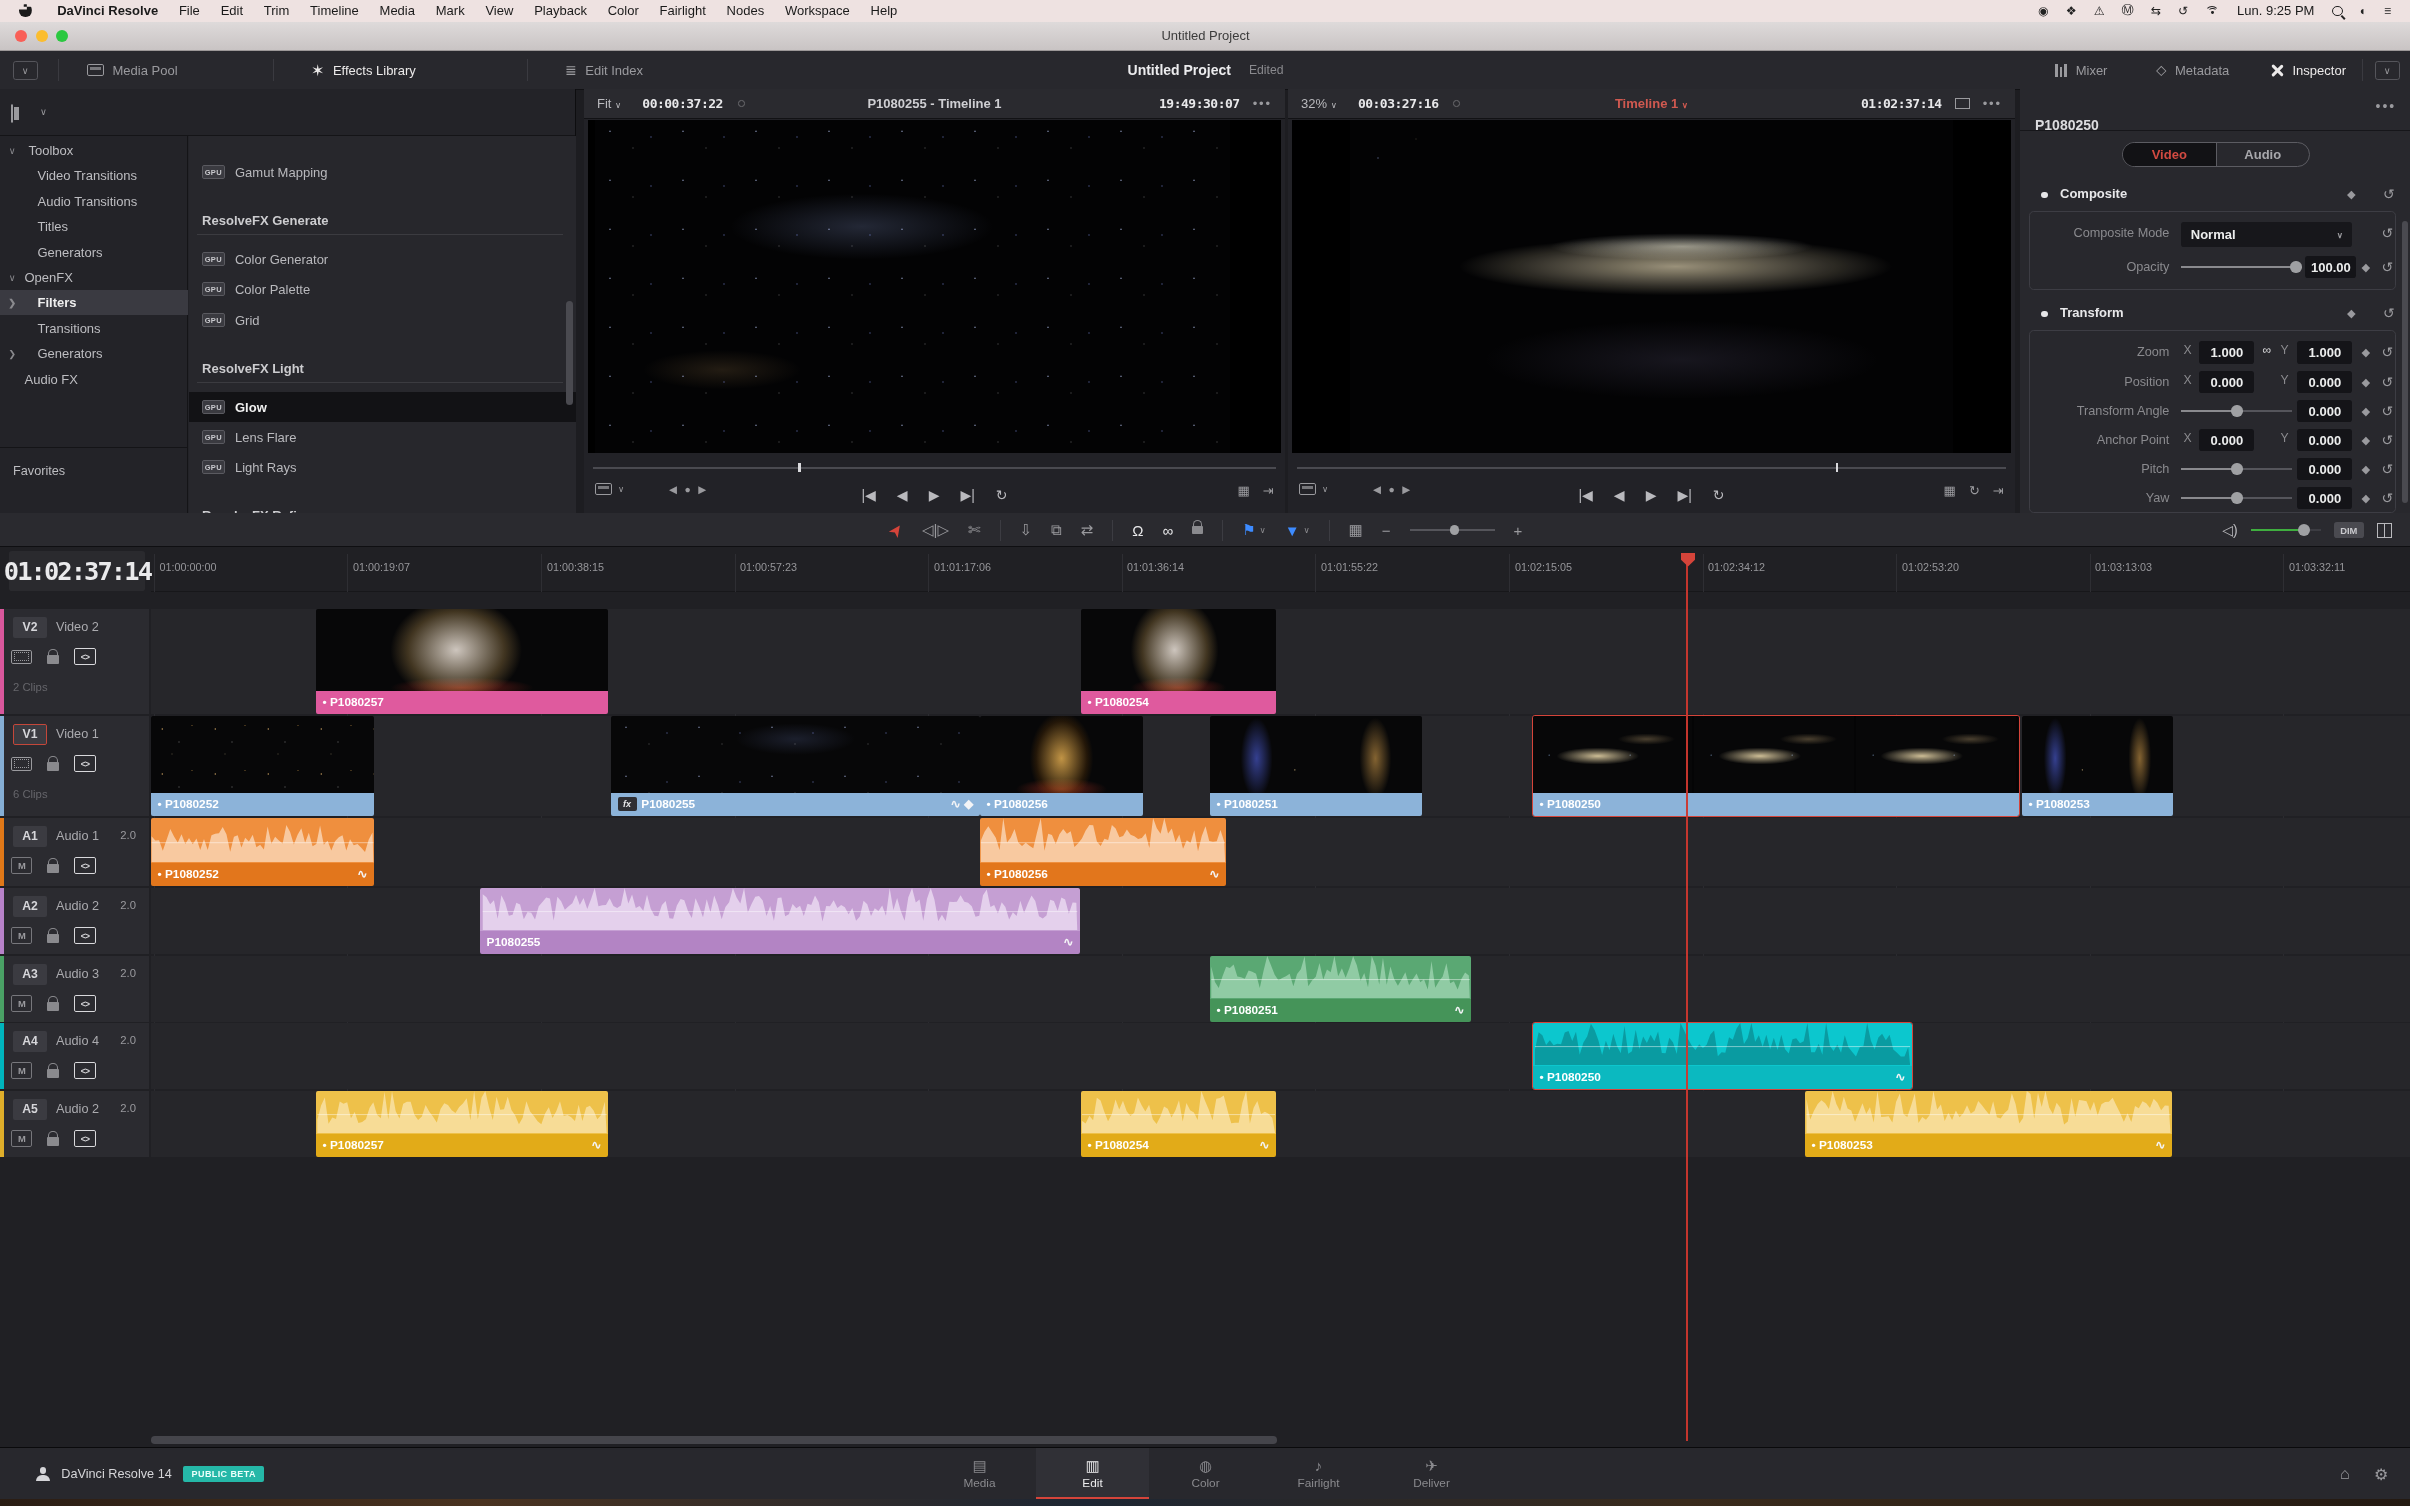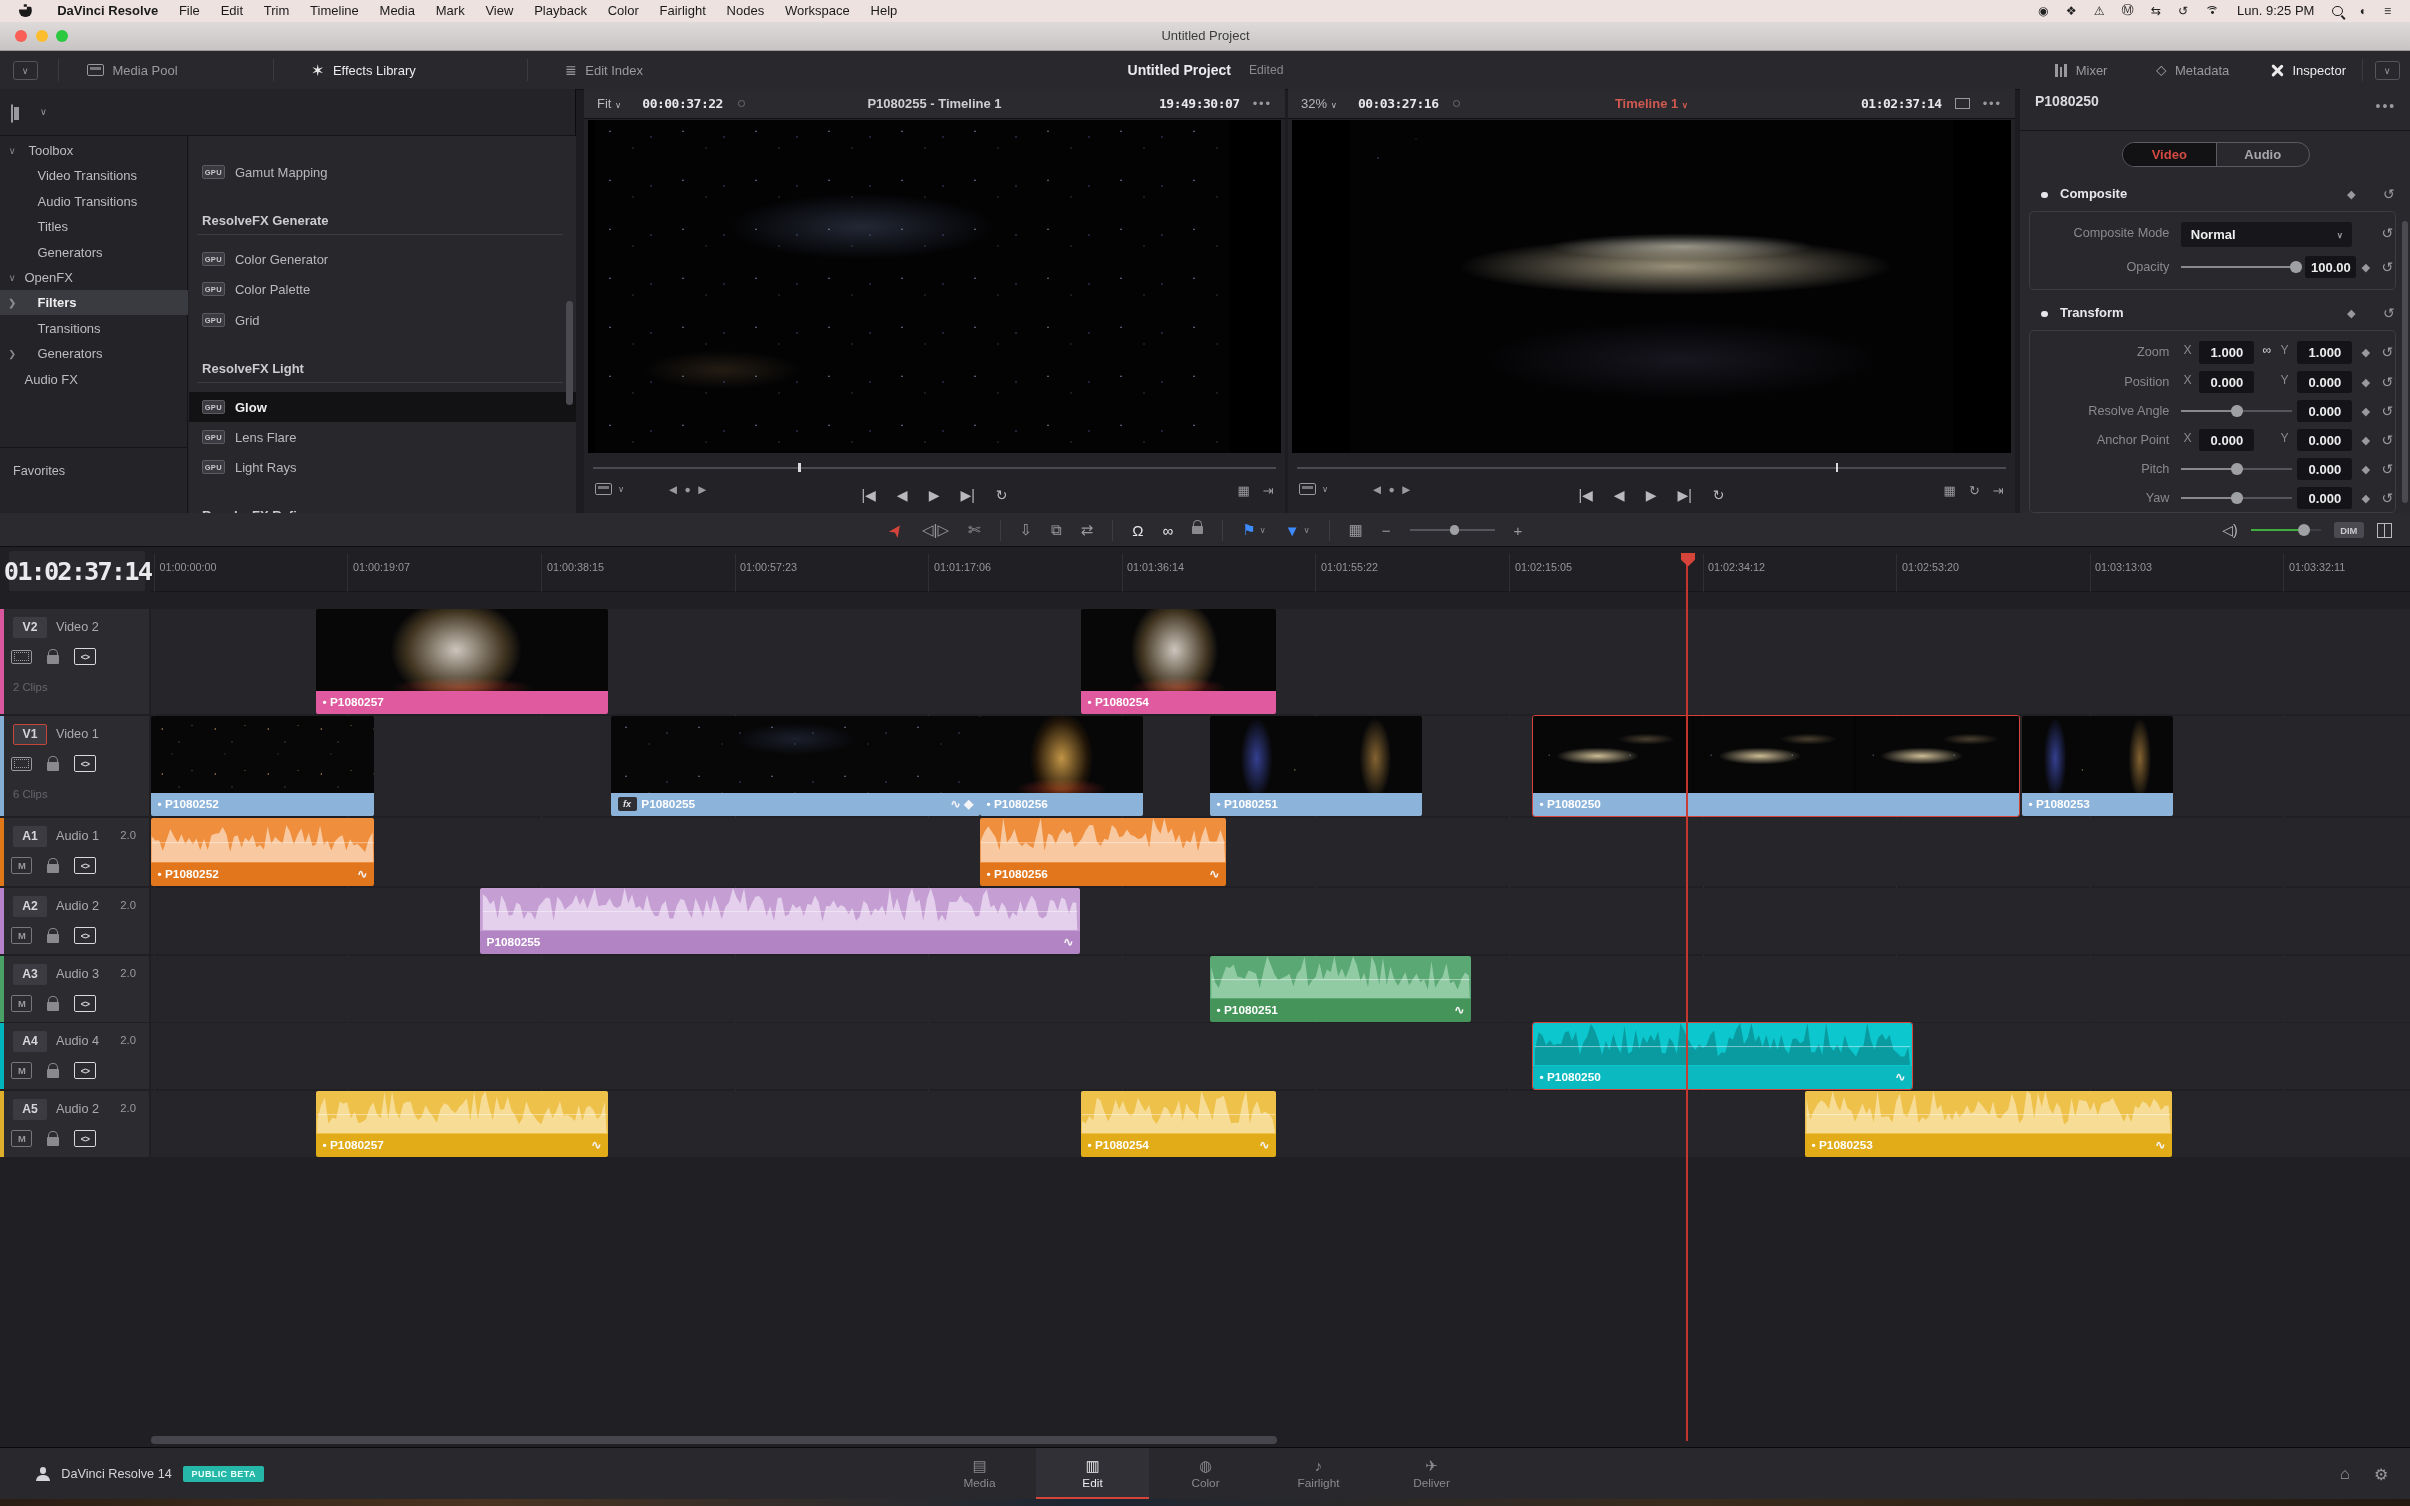--- a/index.html
+++ b/index.html
@@ -71,21 +71,21 @@
   .v-scrub .line { position:absolute; left:0; right:0; top:3.8px; height:1.9px; background:#4a4a50; }
   .v-scrub .ph { position:absolute; top:0; width:2.8px; height:9.4px; background:#d9d9dc; }
   .v-trans { position:absolute; left:0; right:0; top:388px; height:36px; display:flex; align-items:center; justify-content:center; gap:21px; color:#b9b9bd; font-size:14px; }
   .v-btn { cursor:default; }
   .v-side-l { position:absolute; left:11.3px; top:394px; color:#9a9a9e; font-size:11.3px; display:flex; gap:5.6px; align-items:center; }
   .v-side-jog { position:absolute; left:85px; top:394px; color:#9a9a9e; font-size:10.4px; display:flex; gap:7.5px; align-items:center; }
   .v-side-r { position:absolute; right:11.3px; top:394px; color:#9a9a9e; font-size:13px; display:flex; gap:13px; }
 
   
   #inspector { left:2020px; top:89px; width:391px; height:424px; background:#28282d; overflow:hidden; }
-  #insp-title { left:15px; top:4px; font-size:14px; color:#dcdcdf; font-weight:bold; }
+  #insp-title { left:15px; top:28px; font-size:14px; color:#dcdcdf; font-weight:bold; }
   #insp-dots { right:15px; top:9.4px; color:#9a9a9e; font-size:14px; letter-spacing:1.9px; }
   #insp-hd-line { left:0; top:41px; width:100%; height:0.9px; background:#16161a; }
   .pill { left:102px; top:53px; width:188px; height:25.4px; border:0.9px solid #5c5c62; border-radius:13px; display:flex; overflow:hidden; }
   .pill div { flex:1; display:flex; align-items:center; justify-content:center; font-size:13px; font-weight:bold; }
   .pill .on { background:#121215; color:#d24a41; }
   .pill .off { color:#a8a8ac; border-left:0.9px solid #5c5c62;text-align:right; }
   .sec-hd { position:absolute; left:0; width:100%; height:21px; }
   .sec-hd .dot { position:absolute; left:21px; top:6.6px; width:6.6px; height:6.6px; border-radius:50%; background:#e6e6e8; }
   .sec-hd .lbl { position:absolute; left:40px; top:0.9px; font-size:13px; font-weight:bold; color:#e8e8ea; }
   .kf { position:absolute; color:#9a9a9e; font-size:11.3px; top:2.8px; }
@@ -532,21 +532,21 @@
         <div class="i-row" style="top: 37px;">
           <div class="i-lbl">Position</div>
           <div class="i-xy" style="left: 153px;">X</div>
           <div class="val-box" style="left: 169px; width: 55px;">0.000</div>
           <div class="i-xy" style="left: 250px;">Y</div>
           <div class="val-box" style="left: 267px; width: 55px;">0.000</div>
           <div class="kf" style="left: 331px; top: 7.5px;">◆</div>
           <div class="rst" style="left: 351px; top: 5.6px;">↺</div>
         </div>
         <div class="i-row" style="top: 66px;">
-          <div class="i-lbl">Resolve Angle</div>
+          <div class="i-lbl">Transform Angle</div>
           <div class="slider" style="left: 151px; width: 111px;">
             <div class="fill" style="width: 56px;"></div>
             <div class="hnd" style="left: 50px;"></div>
           </div>
           <div class="val-box" style="left: 267px; width: 55px;">0.000</div>
           <div class="kf" style="left: 331px; top: 7.5px;">◆</div>
           <div class="rst" style="left: 351px; top: 5.6px;">↺</div>
         </div>
         <div class="i-row" style="top: 95px;">
           <div class="i-lbl">Anchor Point</div>

